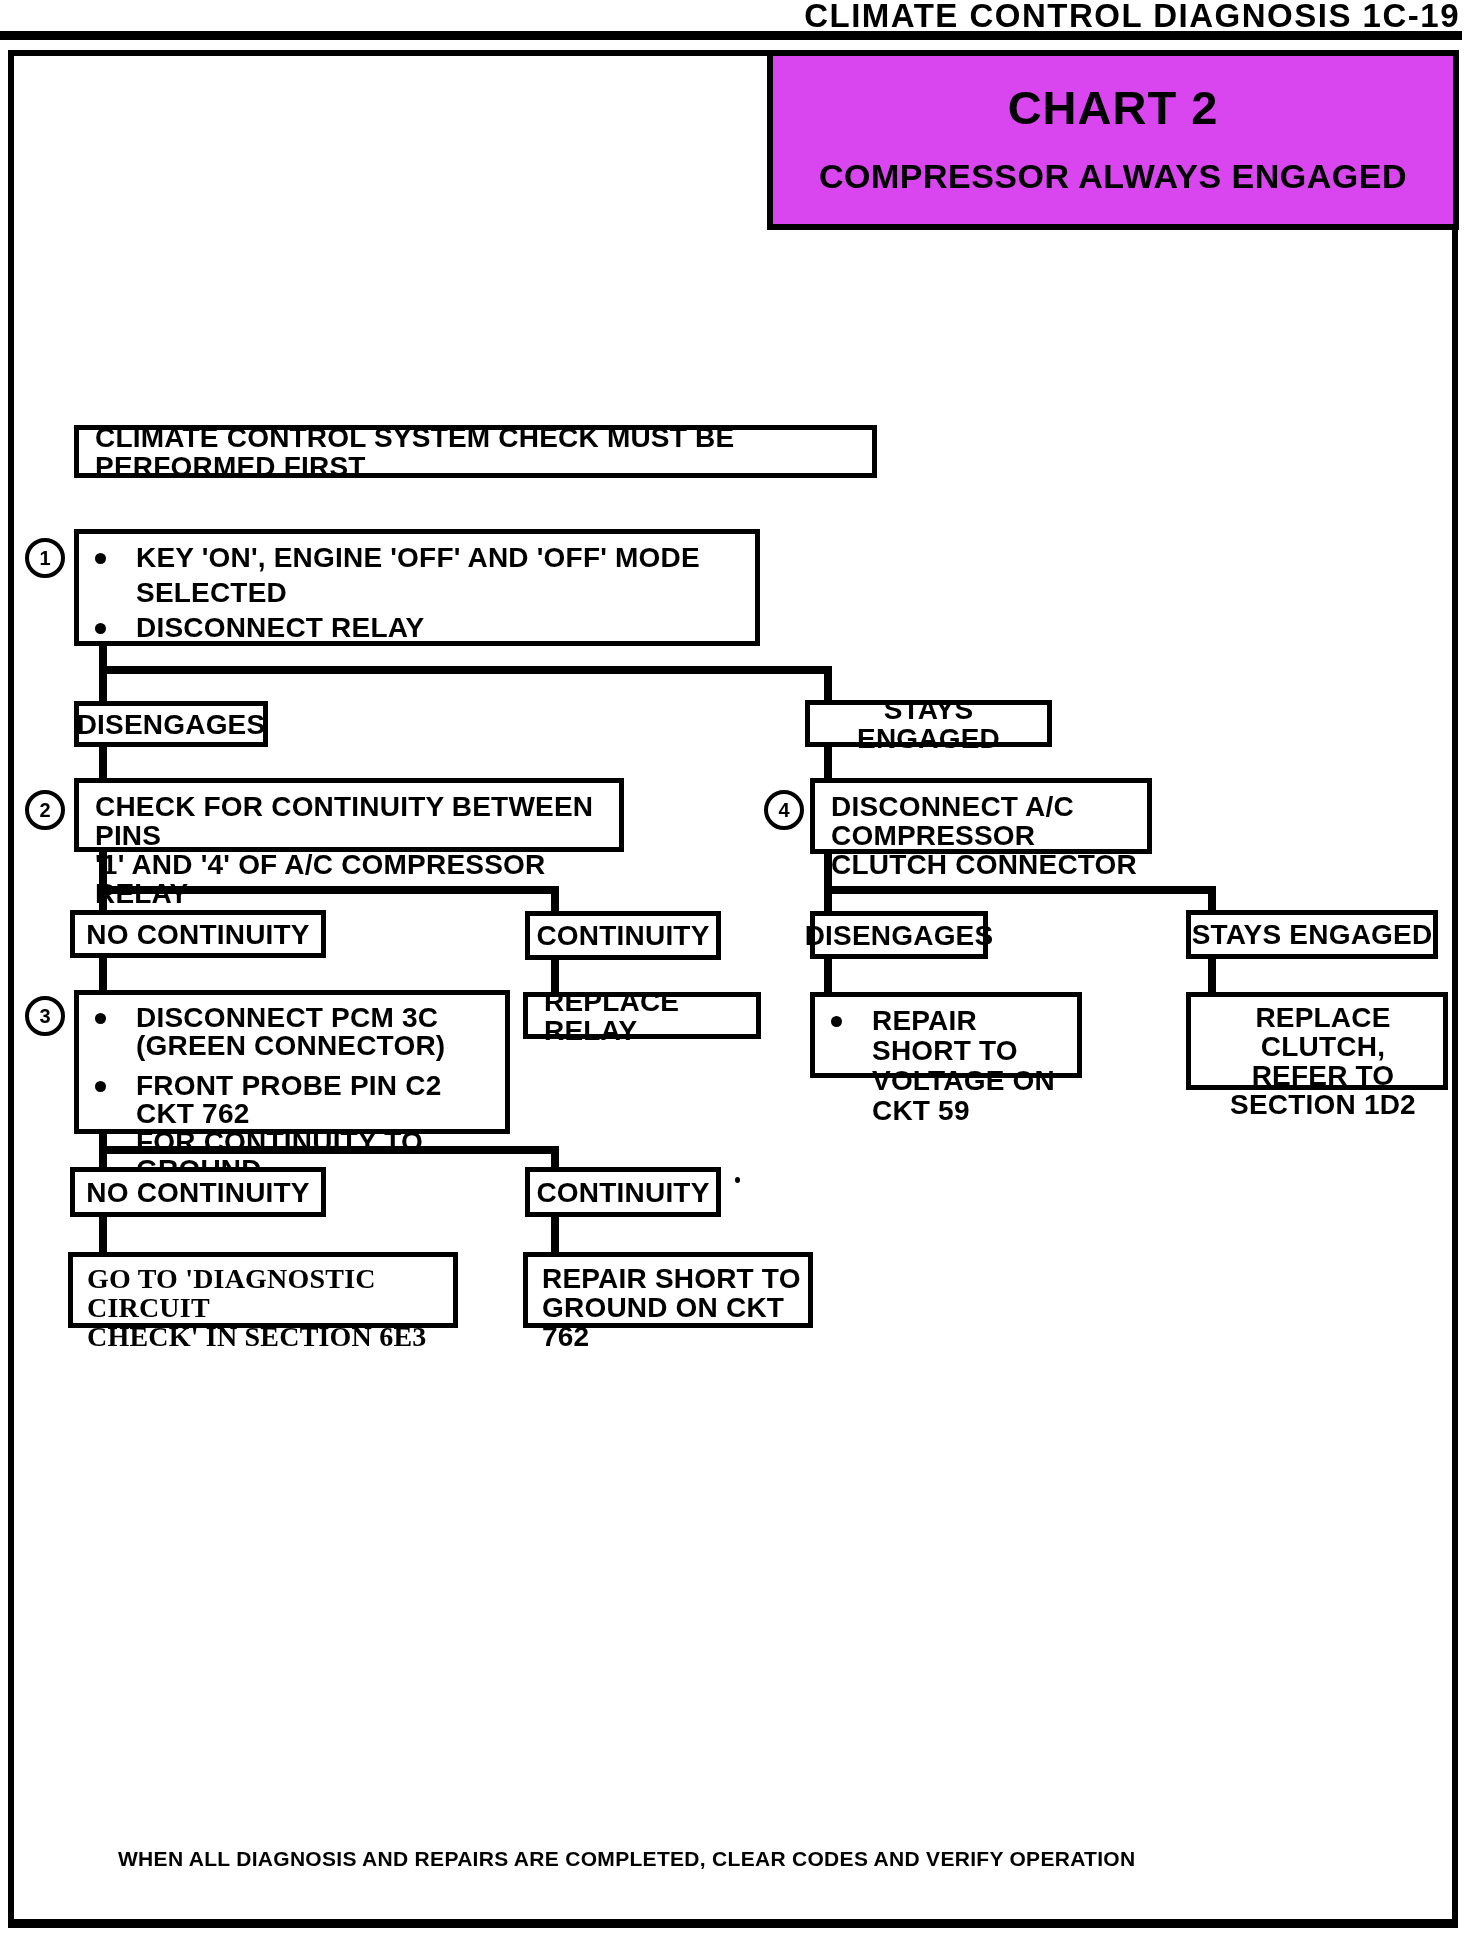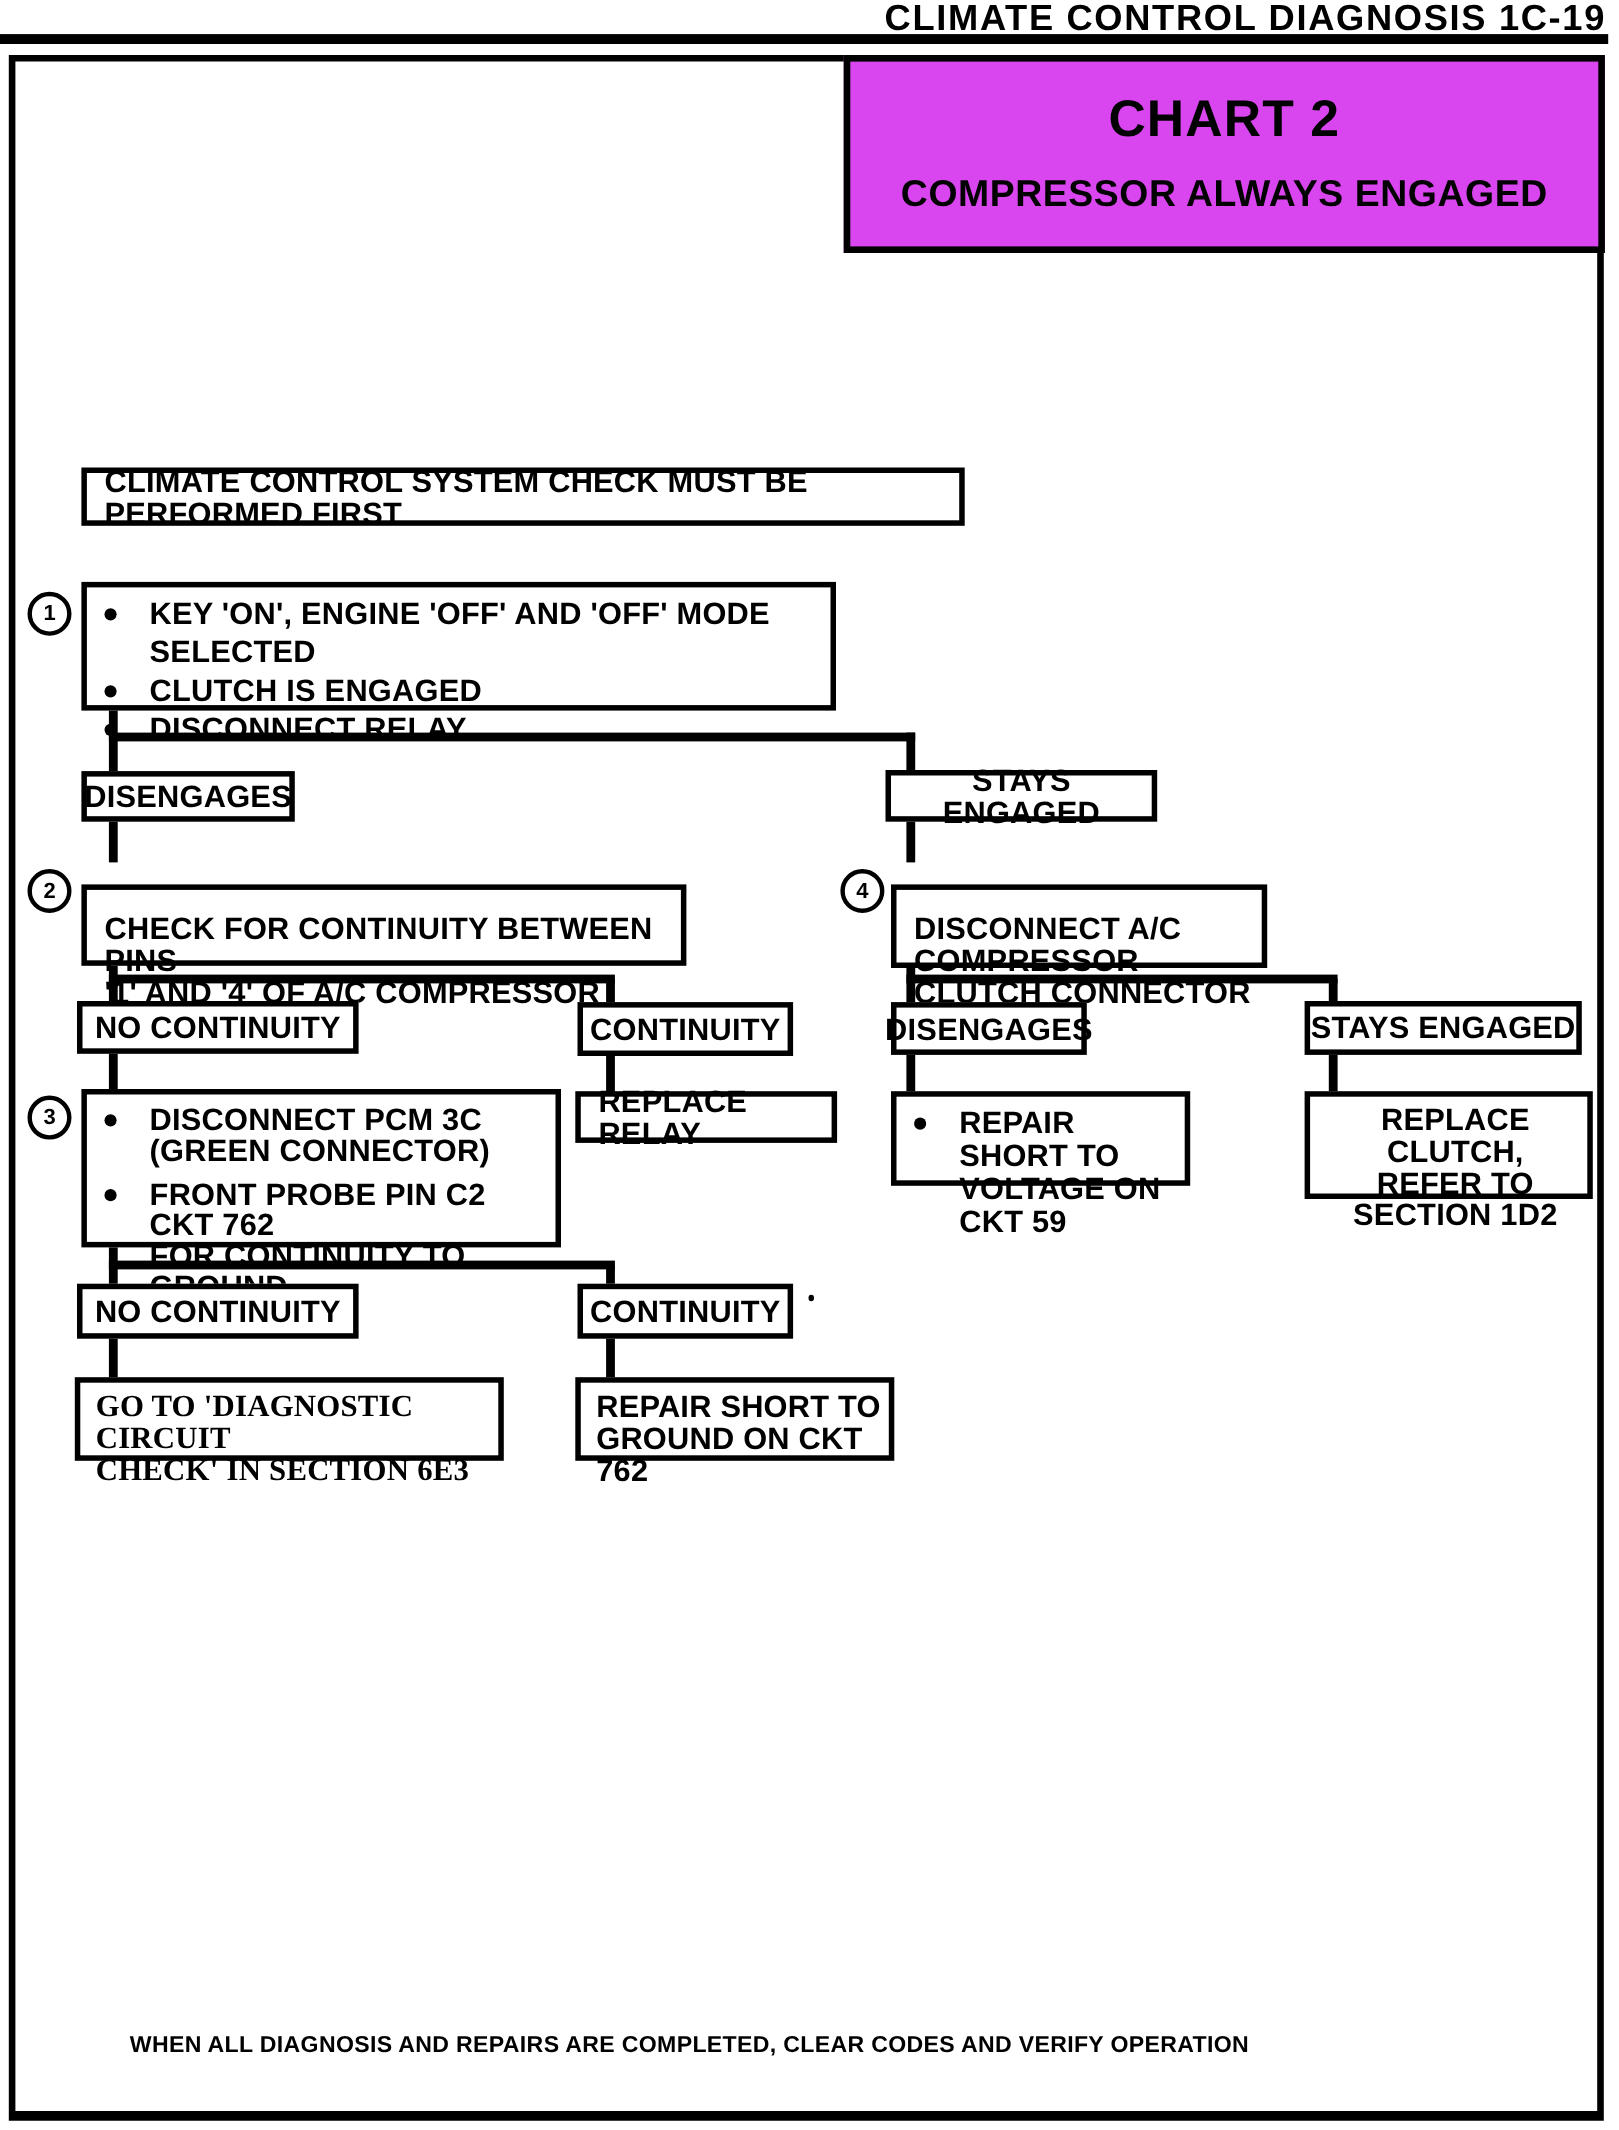--- a/index.html
+++ b/index.html
@@ -7,21 +7,21 @@
     position:relative;width:1472px;height:1936px;background:#ffffff;overflow:hidden;
     font-family:"Liberation Sans", sans-serif;font-weight:700;color:#000;
   }
   
   .ln{position:absolute;background:#000;}
   
   .bx{position:absolute;border:5px solid #000;background:#fff;box-sizing:border-box;
       font-size:28px;letter-spacing:.2px;line-height:29px;}
   .bx.center{display:flex;align-items:center;justify-content:center;text-align:center;}
   .bx.leftpad{display:flex;align-items:center;padding-left:16px;}
-  .bx.multi{padding:21px 6px 0 16px;margin-top:26px;}
+  .bx.multi{padding:9px 6px 0 16px;}
   
   .circ{position:absolute;width:40px;height:40px;border:4px solid #000;border-radius:50%;
         background:#fff;box-sizing:border-box;display:flex;align-items:center;justify-content:center;
         font-size:20px;}
   
   .brow{display:flex;align-items:flex-start;}
   .dot{width:11px;height:11px;background:#000;border-radius:50%;flex:0 0 11px;margin:11px 0 0 16px;}
   .btxt{padding-left:30px;}
   .b1line{line-height:35px;}
   .hdr{position:absolute;top:0;left:0;right:12px;text-align:right;
@@ -79,24 +79,20 @@
     <span>CLIMATE CONTROL SYSTEM CHECK MUST BE PERFORMED FIRST</span>
   </div>
 
   <div class="circ" style="left:25px;top:538px;">
     <span>1</span>
   </div>
   <div class="bx" style="left:74px;top:529px;width:686px;height:117px;padding-top:6px;">
     <div class="brow b1line">
         <span class="dot" style="margin-top:13px;"></span>
       <span class="btxt">KEY 'ON', ENGINE 'OFF' AND 'OFF' MODE SELECTED</span>
-      </div>
-    <div class="brow b1line">
-        <span class="dot" style="margin-top:13px;"></span>
-      <span class="btxt">CLUTCH IS ENGAGED</span>
       </div>
     <div class="brow b1line">
         <span class="dot" style="margin-top:13px;"></span>
       <span class="btxt">DISCONNECT RELAY</span>
       </div>
   </div>
 
   <div class="bx center" style="left:74px;top:701px;width:194px;height:46px;">
     <span>DISENGAGES</span>
   </div>

